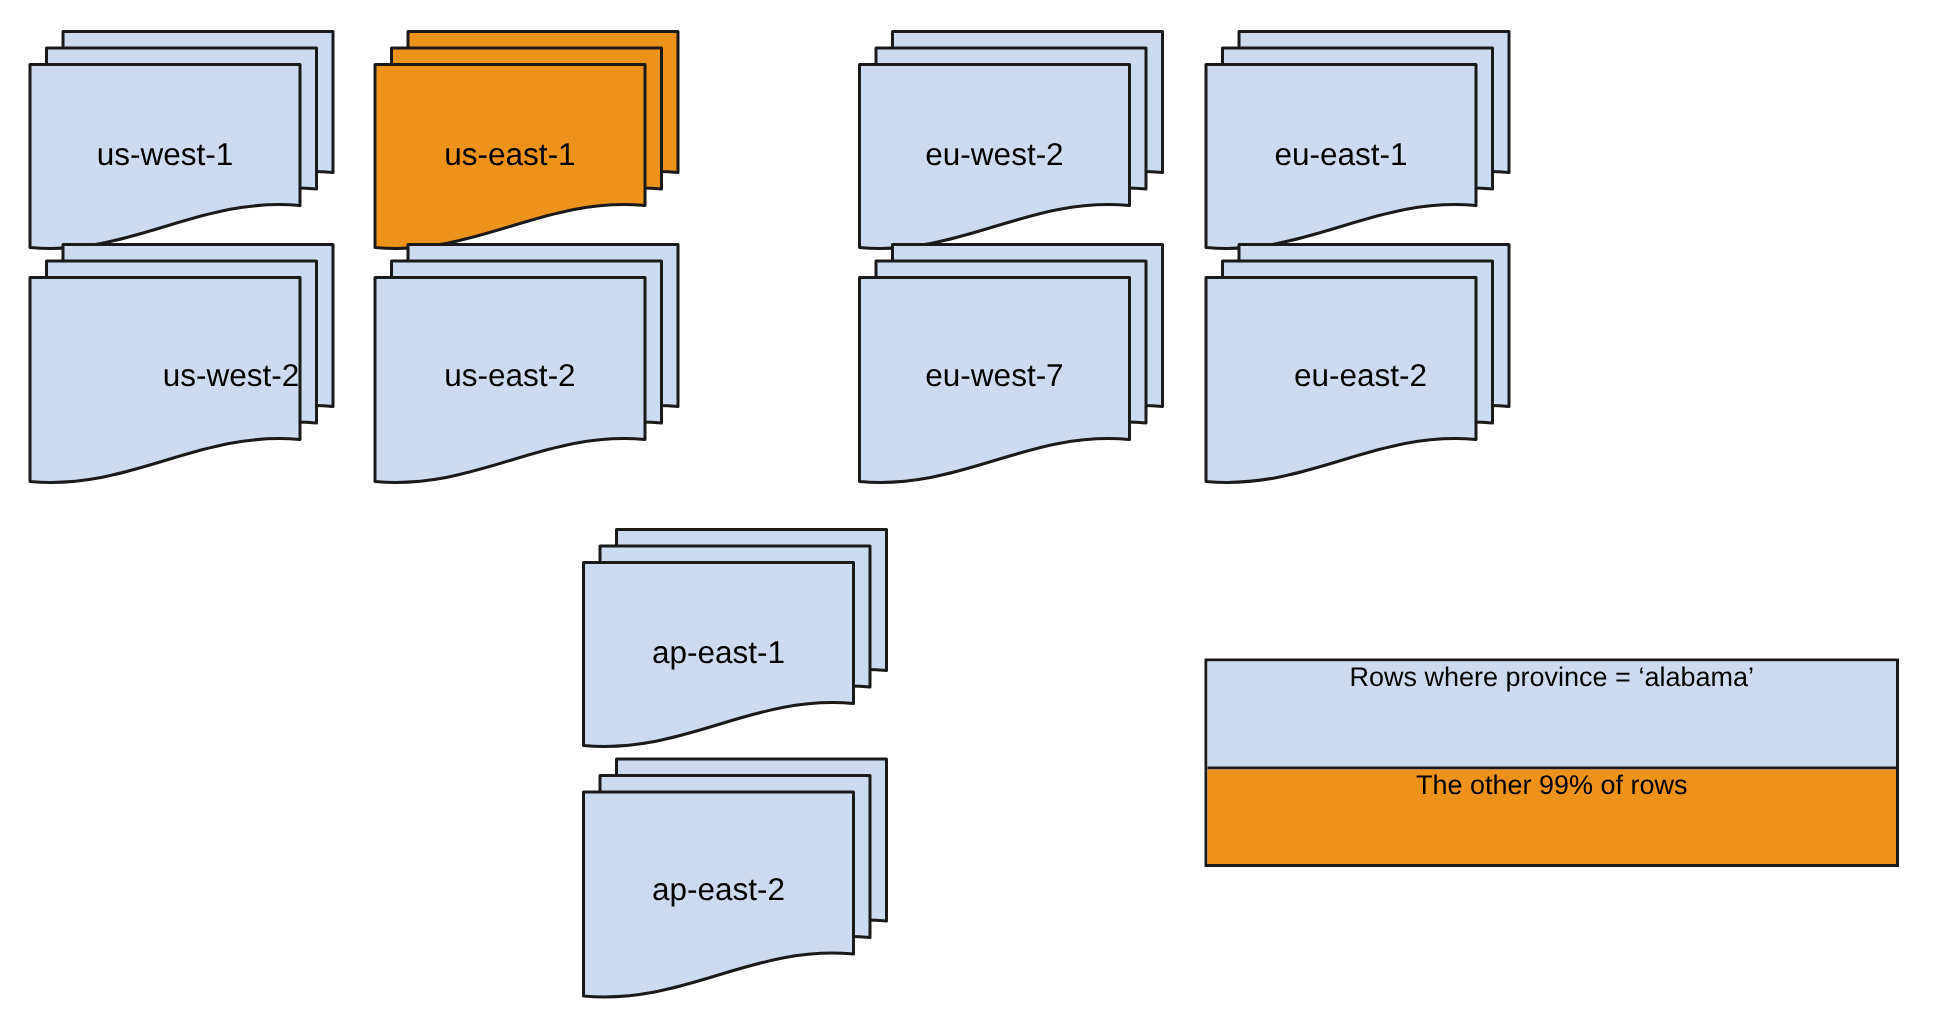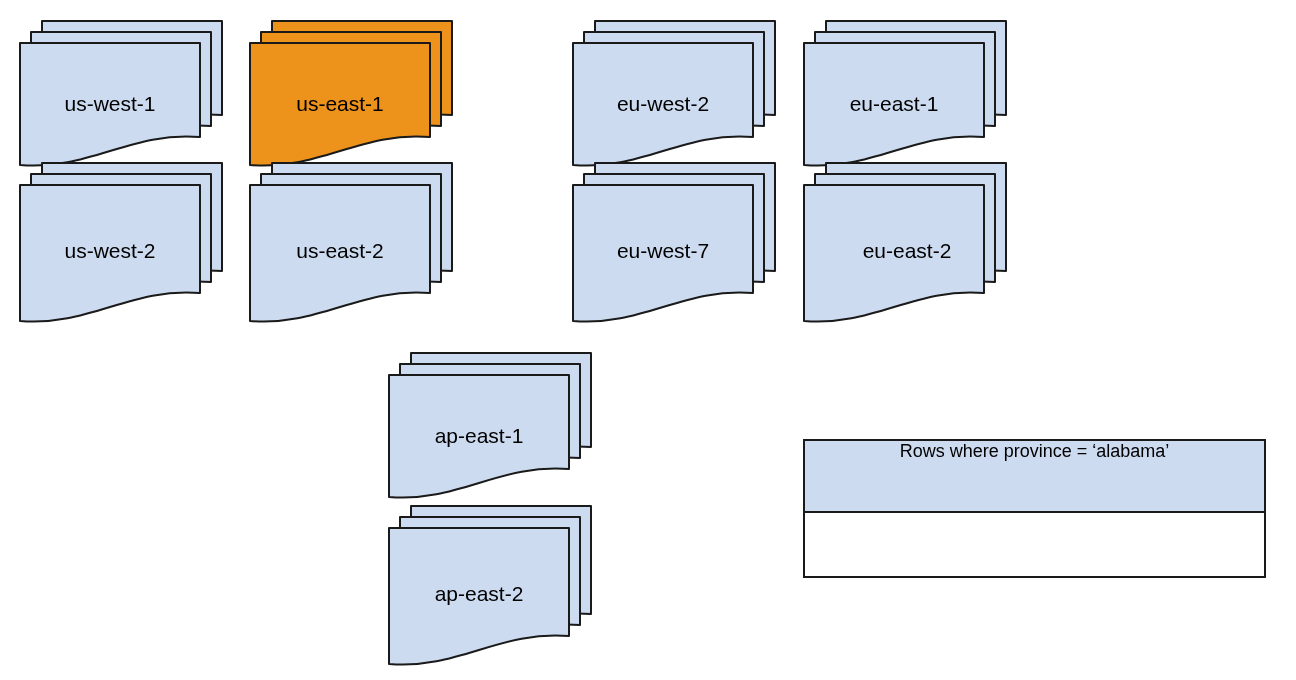--- a/index.html
+++ b/index.html
@@ -70,21 +70,21 @@
           <path d="M0,0 L180,0 L180,94 C111.6,88 68.4,128 0,122 Z" transform="translate(0,22)" fill="#cddbf0" stroke="#1a1a1a" stroke-width="2" stroke-linejoin="round"></path>
         </svg>
         <div class="doc-label" style="top: 71.6px; width: 180px;">us-west-1</div>
       </div>
       <div class="doc-stack" style="left: 20px; top: 163px; width: 202px; height: 160px;">
         <svg width="202" height="160" viewBox="0 0 202 160">
           <path d="M0,0 L180,0 L180,108 C111.6,102 68.4,142 0,136 Z" transform="translate(22,0)" fill="#cddbf0" stroke="#1a1a1a" stroke-width="2" stroke-linejoin="round"></path>
           <path d="M0,0 L180,0 L180,108 C111.6,102 68.4,142 0,136 Z" transform="translate(11,11)" fill="#cddbf0" stroke="#1a1a1a" stroke-width="2" stroke-linejoin="round"></path>
           <path d="M0,0 L180,0 L180,108 C111.6,102 68.4,142 0,136 Z" transform="translate(0,22)" fill="#cddbf0" stroke="#1a1a1a" stroke-width="2" stroke-linejoin="round"></path>
         </svg>
-        <div class="doc-label" style="top: 77.2px; width: 180px;">us-west-2</div>
+        <div class="doc-label" style="top: 77.2px; width: 180px; padding-left: 44px;">us-west-2</div>
       </div>
       <div class="doc-stack" style="left: 250px; top: 21px; width: 202px; height: 146px;">
         <svg width="202" height="146" viewBox="0 0 202 146">
           <path d="M0,0 L180,0 L180,94 C111.6,88 68.4,128 0,122 Z" transform="translate(22,0)" fill="#ed921b" stroke="#1a1a1a" stroke-width="2" stroke-linejoin="round"></path>
           <path d="M0,0 L180,0 L180,94 C111.6,88 68.4,128 0,122 Z" transform="translate(11,11)" fill="#ed921b" stroke="#1a1a1a" stroke-width="2" stroke-linejoin="round"></path>
           <path d="M0,0 L180,0 L180,94 C111.6,88 68.4,128 0,122 Z" transform="translate(0,22)" fill="#ed921b" stroke="#1a1a1a" stroke-width="2" stroke-linejoin="round"></path>
         </svg>
         <div class="doc-label" style="top: 71.6px; width: 180px;">us-east-1</div>
       </div>
       <div class="doc-stack" style="left: 250px; top: 163px; width: 202px; height: 160px;">
@@ -142,14 +142,17 @@
           <path d="M0,0 L180,0 L180,108 C111.6,102 68.4,142 0,136 Z" transform="translate(0,22)" fill="#cddbf0" stroke="#1a1a1a" stroke-width="2" stroke-linejoin="round"></path>
         </svg>
         <div class="doc-label" style="top: 77.2px; width: 180px;">ap-east-2</div>
       </div>
     </div>
 
   <div class="legend" id="legend" style="left: 803px; top: 439px; width: 463px; height: 139px;">
     <div class="legend-row top" style="height: 72px; background: rgb(205, 219, 240);">
       <span>Rows where province = ‘alabama’</span>
     </div>
+    <div class="legend-row bottom" style="height: 63px; background: rgb(237, 146, 27);">
+      <span>The other 99% of rows</span>
+    </div>
   </div>
 </div>
 
 </body></html>

